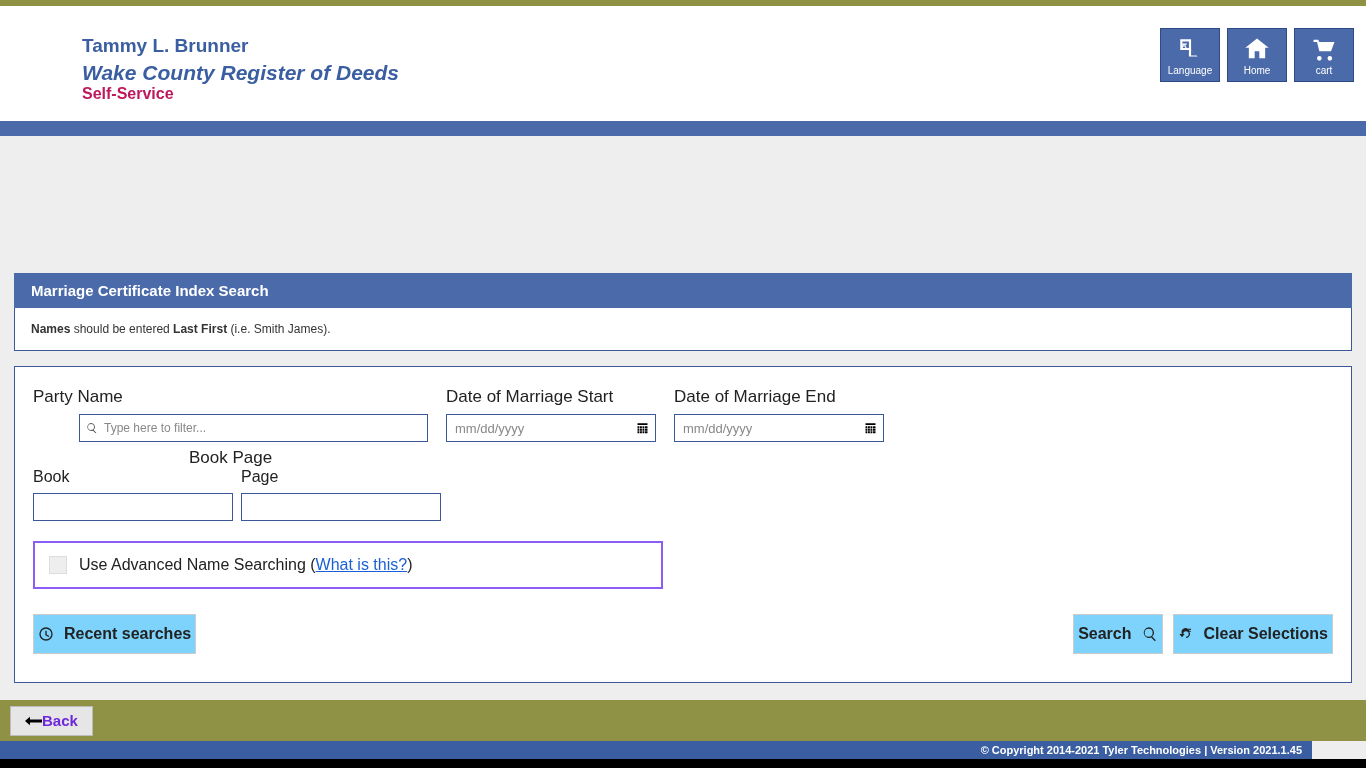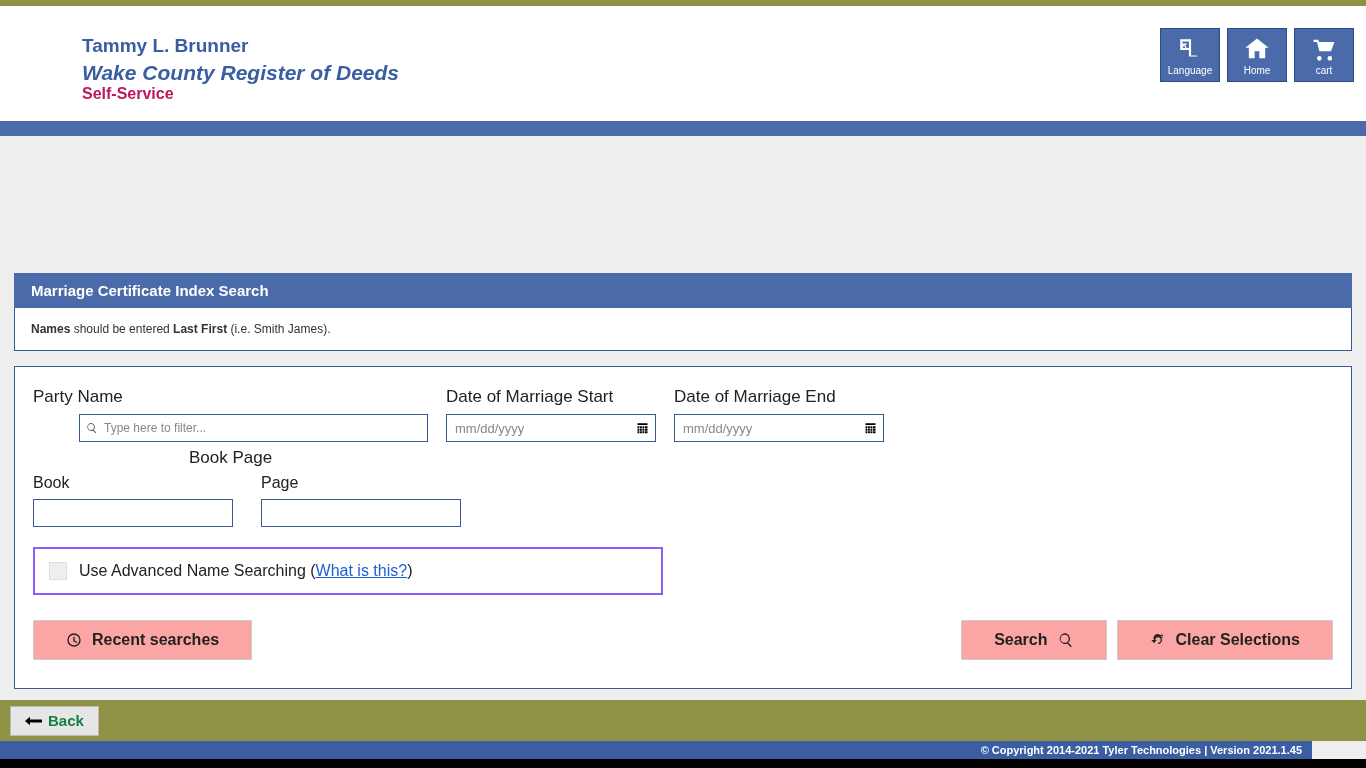--- a/index.html
+++ b/index.html
@@ -29,32 +29,32 @@
   .party-input-wrap svg { position: absolute; left: 7px; top: 8px; width: 12px; height: 12px; fill: #555; }
   .party-input { width: 100%; height: 28px; border: 1px solid #3b5998; padding: 0 8px 0 24px; font-size: 12px; color: #555; outline: none; }
   .party-input::placeholder { color: #888; }
   .date-col { width: 210px; }
   .date-wrap { position: relative; width: 210px; }
   .date-input { width: 100%; height: 28px; border: 1px solid #3b5998; padding: 0 30px 0 8px; font-size: 13px; color: #666; outline: none; }
   .date-input::placeholder { color: #888; }
   .cal-icon { position: absolute; right: 6px; top: 6px; width: 15px; height: 15px; cursor: pointer; }
   .cal-icon svg { fill: #000; width: 15px; height: 15px; }
   .bookpage-title { font-size: 17px; color: #222; margin-top: 6px; text-align: center; }
-  .row2 { display: flex; gap: 28px; margin-top: 6px; }
+  .row2 { display: flex; gap: 8px; }
   .bp-field-label { font-size: 16px; color: #222; margin-bottom: 7px; }
   .bp-input { width: 200px; height: 28px; border: 1px solid #3b5998; padding: 0 8px; font-size: 13px; outline: none; }
   .adv-box { border: 2px solid #8b5cf6; width: 630px; padding: 13px 14px; margin-top: 20px; display: flex; align-items: center; font-size: 16px; color: #222; }
   .adv-box .chk { width: 18px; height: 18px; background: #eee; border: 1px solid #ddd; margin-right: 12px; cursor: pointer; }
   .adv-box .link { color: #1a5fd6; text-decoration: underline; }
   .action-row { display: flex; justify-content: space-between; margin-top: 25px; }
-  .btn { height: 40px; background: #fca5a5; border: 1px solid #ccc; display: inline-flex; align-items: center; padding: 0 32px; font-size: 16px; font-weight: bold; color: #222; cursor: pointer; gap: 10px; }
+  .btn { height: 40px; background: #7dd3fc; border: 1px solid #ccc; display: inline-flex; align-items: center; padding: 0 4px; font-size: 16px; font-weight: bold; color: #222; cursor: pointer; gap: 10px; }
   .btn svg { width: 16px; height: 16px; fill: #222; }
   .right-btns { display: flex; gap: 10px; }
   .footer-gold { position: absolute; left: 0; width: 1366px; top: 700px; height: 41px; background: #8f9145; display:flex; align-items:center; padding-left: 10px; }
-  .back-btn { height: 30px; background: #e6e6e6; border: 1px solid #bbb; display: inline-flex; align-items: center; padding: 0 14px; font-size: 15px; font-weight: bold; color: #15803d; cursor: pointer; gap: 6px; }
+  .back-btn { height: 30px; background: #e6e6e6; border: 1px solid #bbb; display: inline-flex; align-items: center; padding: 0 14px; font-size: 15px; font-weight: bold; color: #6d28d9; cursor: pointer; }
   .back-btn svg { width: 17px; height: 10px; fill: #000; }
   .footer-copy { position: absolute; left: 0; width: 1312px; top: 741px; height: 18px; background: #3a5ea1; color: #fff; font-size: 11px; text-align: right; padding-right: 10px; font-weight: bold; line-height: 18px; }
   .footer-black { position: absolute; left: 0; width: 1366px; top: 759px; height: 9px; background: #000; }
 </style>
 </head>
 <body>
 
 <div class="top-gold-bar"></div>
 
 <div class="header">

